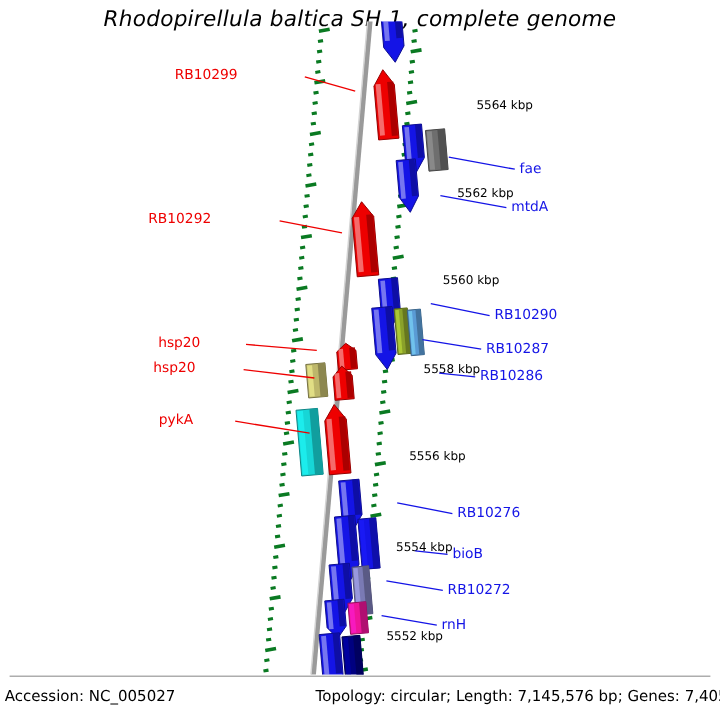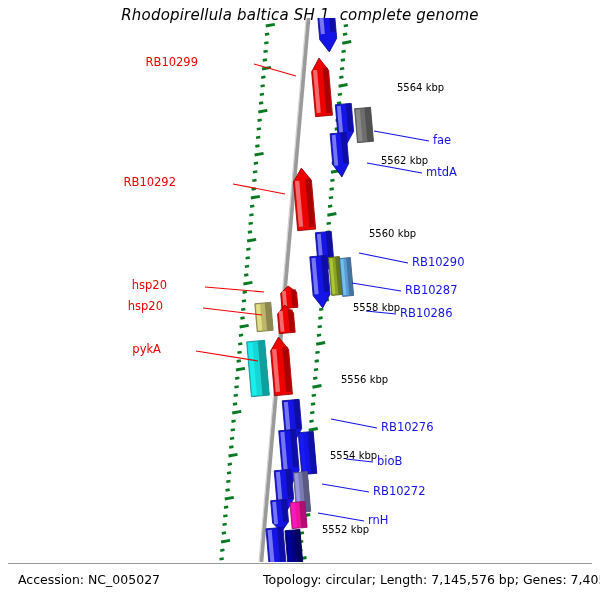--- a/index.html
+++ b/index.html
@@ -19,28 +19,28 @@
     left: 0; top: 0;
     width: 600px;
     height: 600px;
   }
   .title {
     position: absolute;
     left: 0; top: 6px;
     width: 600px;
     text-align: center;
     font-style: italic;
-    font-size: 15px;
+    font-size: 18px;
     color: #000000;
     letter-spacing: 0.2px;
     white-space: nowrap;
   }
   .footer-left {
     position: absolute;
-    left: 18px;
+    left: 4px;
     top: 572px;
     font-size: 12.5px;
     color: #000000;
     white-space: nowrap;
   }
   .footer-right {
     position: absolute;
     left: 262px;
     top: 572px;
     font-size: 12.5px;

